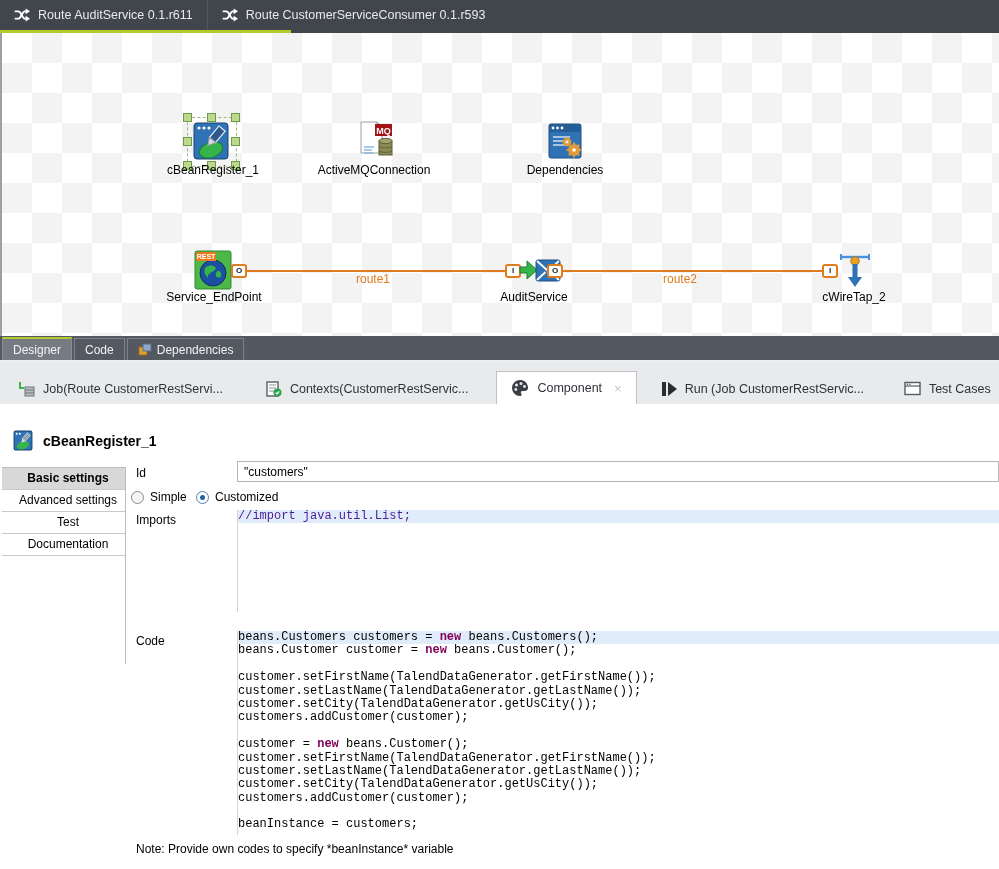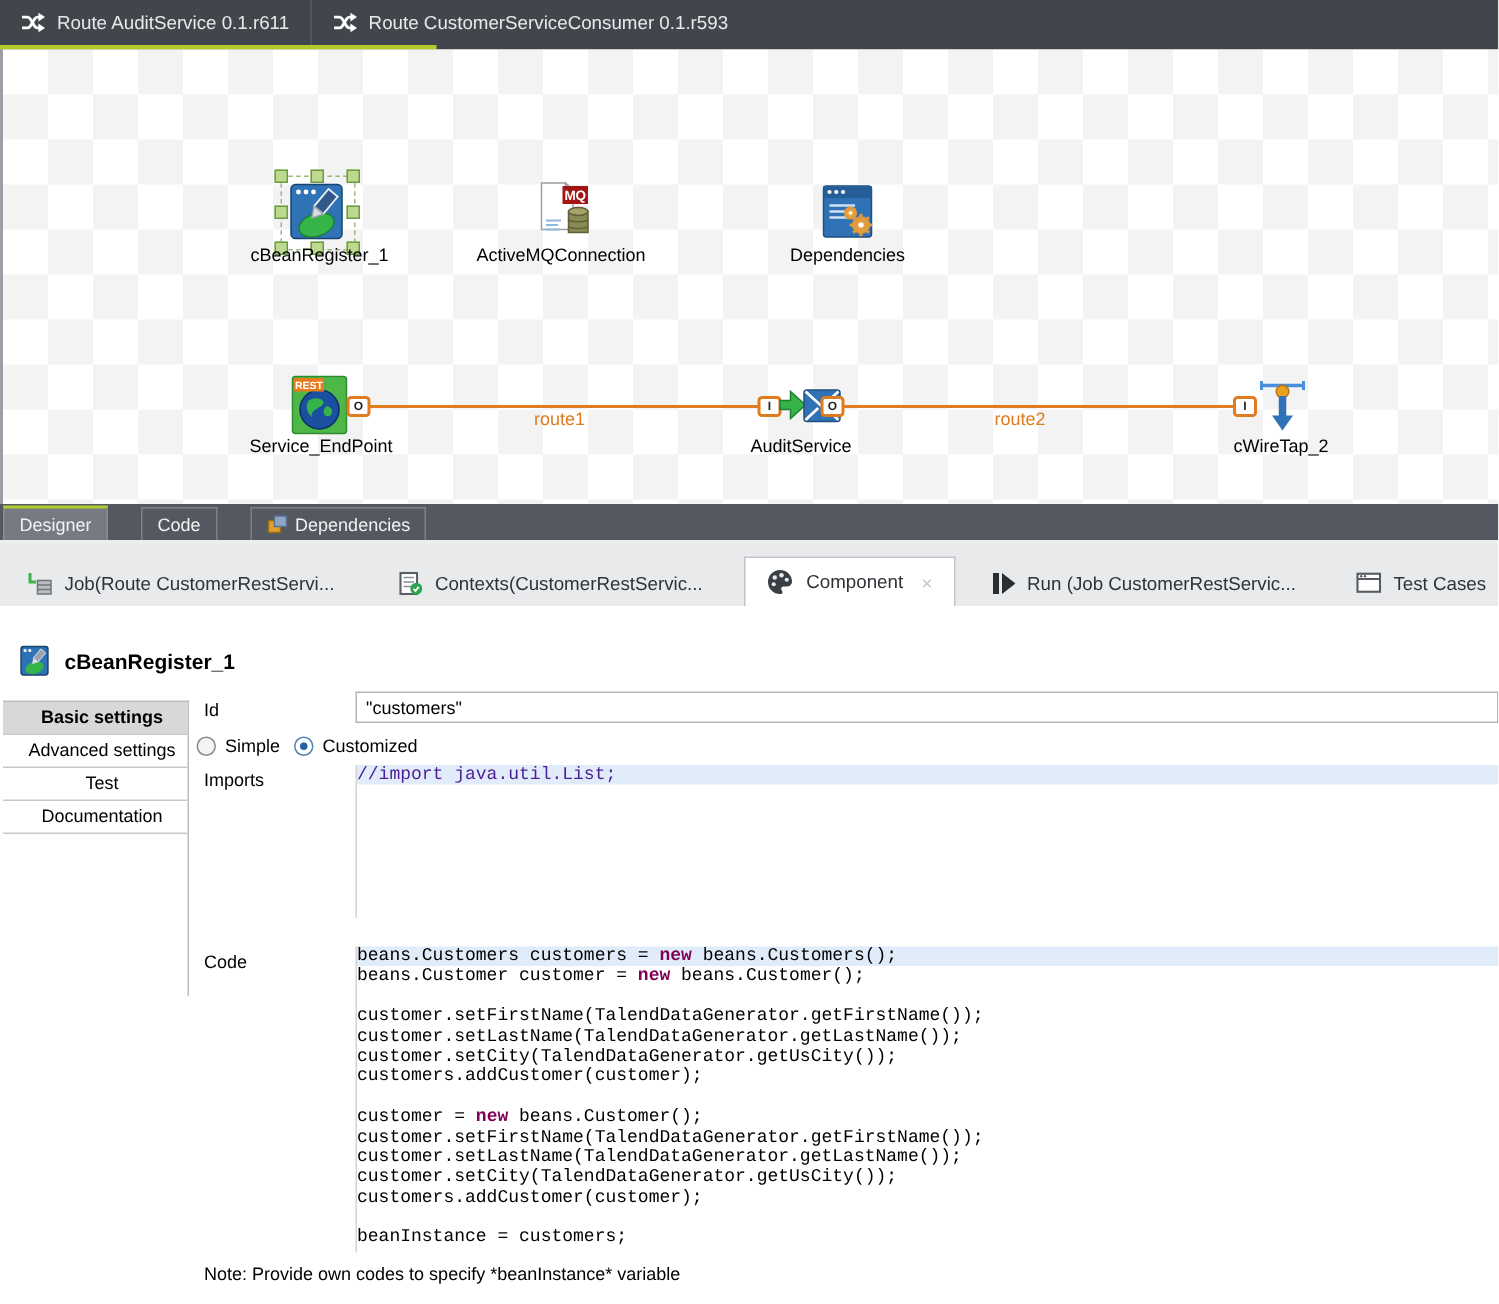--- a/index.html
+++ b/index.html
@@ -23,21 +23,21 @@
   .clabel{position:absolute;font-size:12px;color:#000;white-space:nowrap;transform:translateX(-50%);}
   .handle{position:absolute;width:7px;height:7px;background:#bcd98f;border:1px solid #6f9a45;}
   .selbox{position:absolute;border:1px dashed #9bb87a;}
   .rline{position:absolute;height:2px;background:#e07b1f;}
   .rlabel{position:absolute;color:#e07b1f;font-size:12px;transform:translateX(-50%);white-space:nowrap;}
   .port{position:absolute;width:12px;height:10px;background:#fff;border:2px solid #e07b1f;
         border-radius:3px;font-size:8px;font-weight:bold;line-height:10px;text-align:center;color:#222;}
 
   
   .desbar{position:absolute;left:0;top:336px;width:999px;height:24px;background:#535861;
-          display:flex;align-items:flex-end;gap:20px;}
+          display:flex;align-items:flex-end;}
   .destab{height:21px;display:flex;align-items:center;padding:0 10px;color:#f2f2f2;
           font-size:12px;margin-right:2px;border:1px solid #7d8289;border-bottom:none;gap:5px;}
   .destab.active{background:#767b83;border-color:#8a8f96;border-top:2px solid #b2ca2b;font-weight:normal;}
   .desgap{position:absolute;left:0;top:360px;width:999px;height:2px;background:#eceef0;}
 
   
   .viewrow{position:absolute;left:0;top:362px;width:999px;height:42px;background:#e8eaec;
            display:flex;align-items:flex-end;overflow:hidden;}
   .vtab{height:31px;display:flex;align-items:center;gap:8px;padding:0 14px;color:#2f3338;
         font-size:12.5px;white-space:nowrap;cursor:default;}

